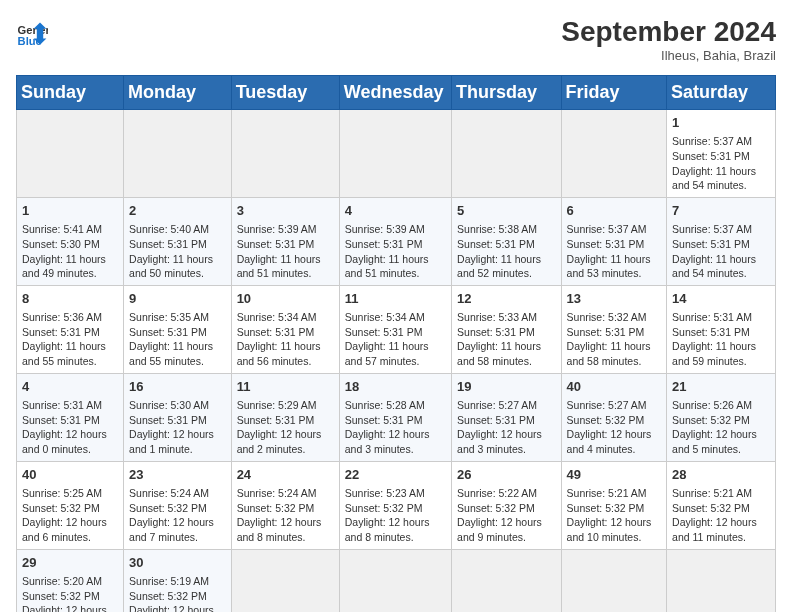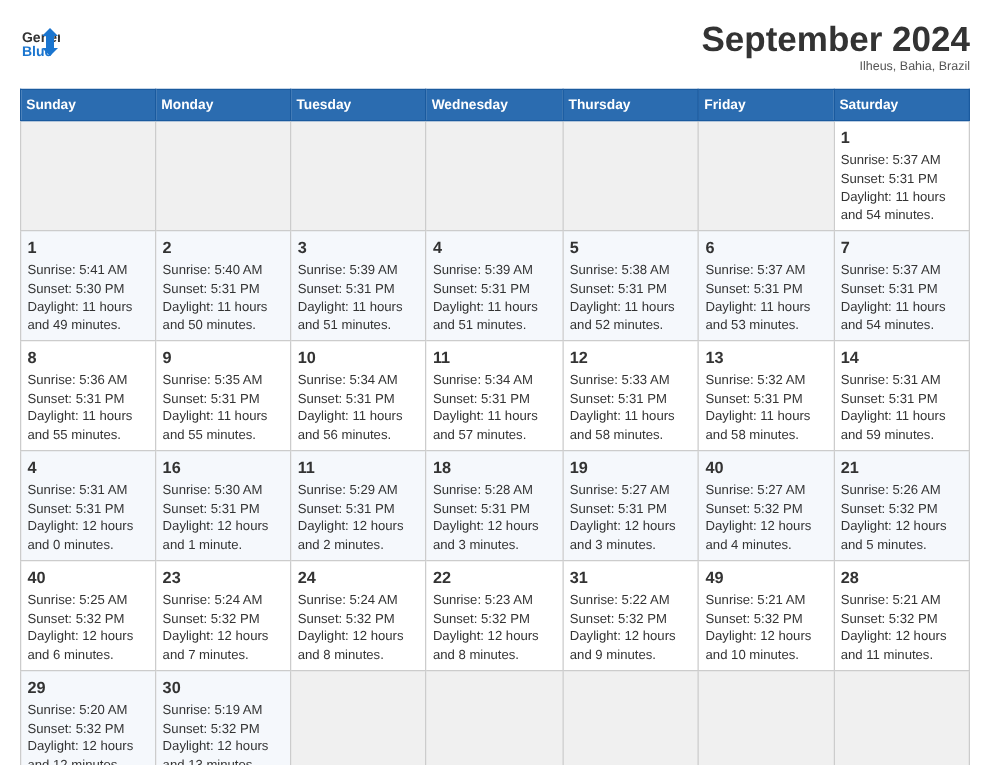--- a/index.html
+++ b/index.html
@@ -27,31 +27,31 @@
     }
     .title-block {
       text-align: right;
     }
     .month-title {
       font-size: 28px;
       font-weight: bold;
       color: #333;
     }
     .location {
-      font-size: 10px;
+      font-size: 13px;
       color: #555;
     }
     table {
       width: 100%;
       border-collapse: collapse;
     }
     thead th {
       background-color: #2b6cb0;
       color: #fff;
-      font-size: 11px;
+      font-size: 18px;
       font-weight: bold;
       padding: 6px 4px;
       text-align: left;
       border: 1px solid #1a5a9e;
     }
     tbody td {
       border: 1px solid #ccc;
       vertical-align: top;
       padding: 4px 5px;
       width: 113px;
@@ -222,21 +222,21 @@
       </td>
       <td>
         <span class="day-num">24</span>
         Sunrise: 5:24 AM<br>Sunset: 5:32 PM<br>Daylight: 12 hours and 8 minutes.
       </td>
       <td>
         <span class="day-num">22</span>
         Sunrise: 5:23 AM<br>Sunset: 5:32 PM<br>Daylight: 12 hours and 8 minutes.
       </td>
       <td>
-        <span class="day-num">31</span>
+        <span class="day-num">26</span>
         Sunrise: 5:22 AM<br>Sunset: 5:32 PM<br>Daylight: 12 hours and 9 minutes.
       </td>
       <td>
         <span class="day-num">49</span>
         Sunrise: 5:21 AM<br>Sunset: 5:32 PM<br>Daylight: 12 hours and 10 minutes.
       </td>
       <td>
         <span class="day-num">28</span>
         Sunrise: 5:21 AM<br>Sunset: 5:32 PM<br>Daylight: 12 hours and 11 minutes.
       </td>

